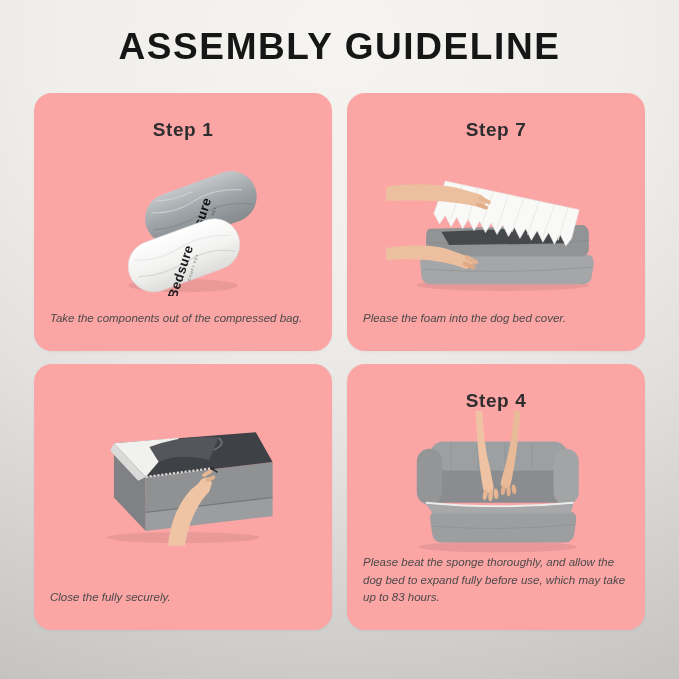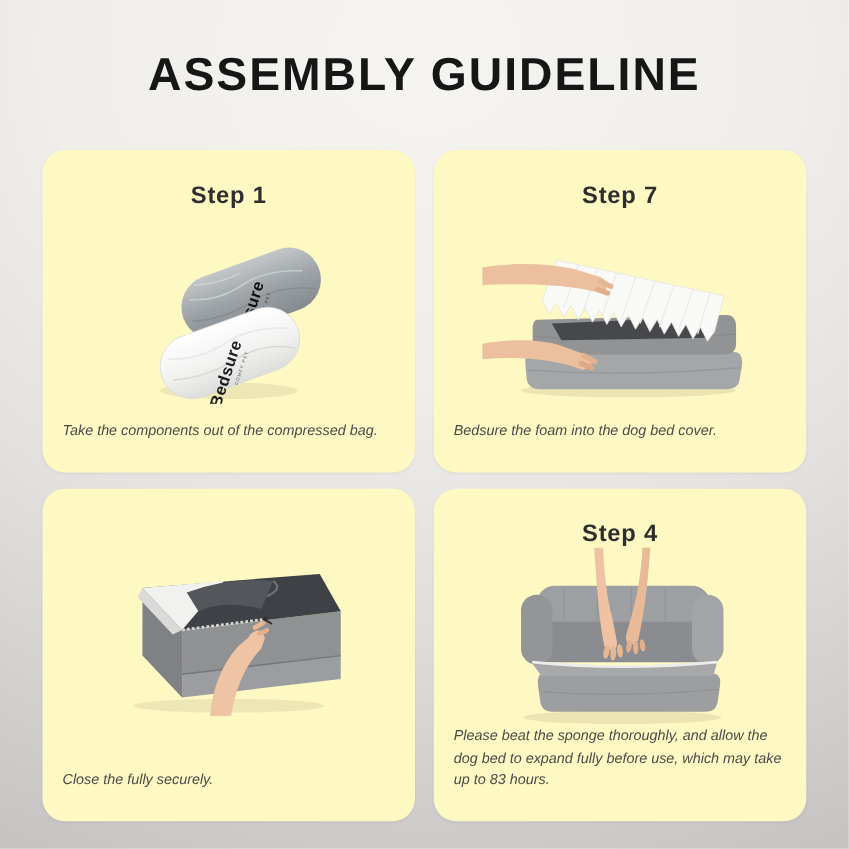--- a/index.html
+++ b/index.html
@@ -2,31 +2,31 @@
 <html><head>
 <meta charset="utf-8">
 <style>
   html,body{margin:0;padding:0;}
   body{
     width:679px;height:679px;overflow:hidden;
     background:radial-gradient(130% 115% at 50% 6%,
       #f5f4f1 0%, #efeeeb 34%, #e2e1df 55%, #d2d1cf 74%, #bcbbb9 100%);
     font-family:"Liberation Sans",sans-serif;
   }
-  .header{height:120px;display:flex;align-items:center;justify-content:center;}
+  .header{height:93px;display:flex;align-items:center;justify-content:center;}
   .title{
     margin:0;font-size:37px;font-weight:700;letter-spacing:1.6px;
     color:#161616;
   }
   .grid{
     display:grid;grid-template-columns:1fr 1fr;grid-template-rows:258px 266px;
     gap:13px 15px;padding:0 34px;
   }
   .card{
-    background:#fef9c3;border-radius:18px;display:flex;flex-direction:column;
+    background:#fca5a5;border-radius:18px;display:flex;flex-direction:column;
     box-shadow:0 1px 3px rgba(0,0,0,0.05);
   }
   .step-label{
     margin:26px 0 0;text-align:center;font-size:19px;font-weight:600;
     letter-spacing:0.6px;color:#2e2e2e;
   }
   .figure{flex:1;display:flex;align-items:center;justify-content:center;margin:0;min-height:0;}
   .caption{
     margin:0 0 24px;padding:0 16px;font-size:11.5px;line-height:1.5;color:#4a4a4a;font-style:italic;
   }
@@ -116,21 +116,21 @@
             <rect x="96" y="42" width="14" height="4.2" rx="2.1" transform="rotate(24 103 44)" fill="#e6b693"></rect>
             <rect x="94" y="48" width="13" height="4.2" rx="2.1" transform="rotate(20 100 50)" fill="#e1ae8b"></rect>
           </g>
           <g>
             <path d="M0,94 C24,90 46,90 64,95 L86,103 Q94,107 90,113 L84,116 C62,107 30,104 0,107 Z" fill="#ecbf9f"></path>
             <rect x="82" y="104" width="15" height="4.5" rx="2.2" transform="rotate(28 89 106)" fill="#e4b28f"></rect>
             <rect x="80" y="110" width="14" height="4.5" rx="2.2" transform="rotate(22 87 112)" fill="#dfa986"></rect>
           </g>
         </svg>
       </figure>
-      <p class="caption">Bedsure the foam into the dog bed cover.</p>
+      <p class="caption">Please the foam into the dog bed cover.</p>
     </section>
 
     <section class="card">
       <figure class="figure">
         <svg width="188" height="140" viewBox="0 0 200 150">
           <ellipse cx="100" cy="141" rx="82" ry="6" fill="rgba(0,0,0,0.07)"></ellipse>
           <g>
             <polygon points="26,40 60,76 60,134 26,98" fill="#7f8184"></polygon>
             <polygon points="60,76 196,60 196,98 60,114" fill="#8f9193"></polygon>
             <polygon points="60,114 196,98 196,118 60,134" fill="#9b9da0"></polygon>

